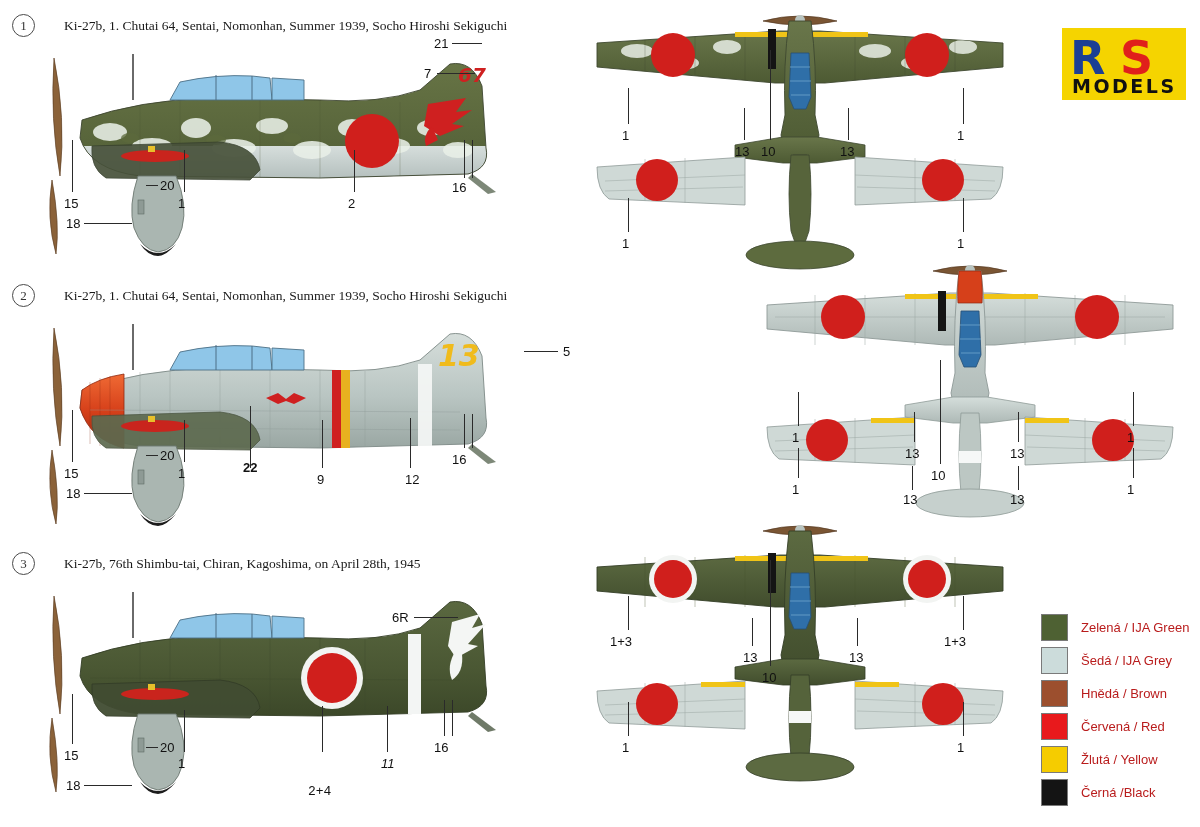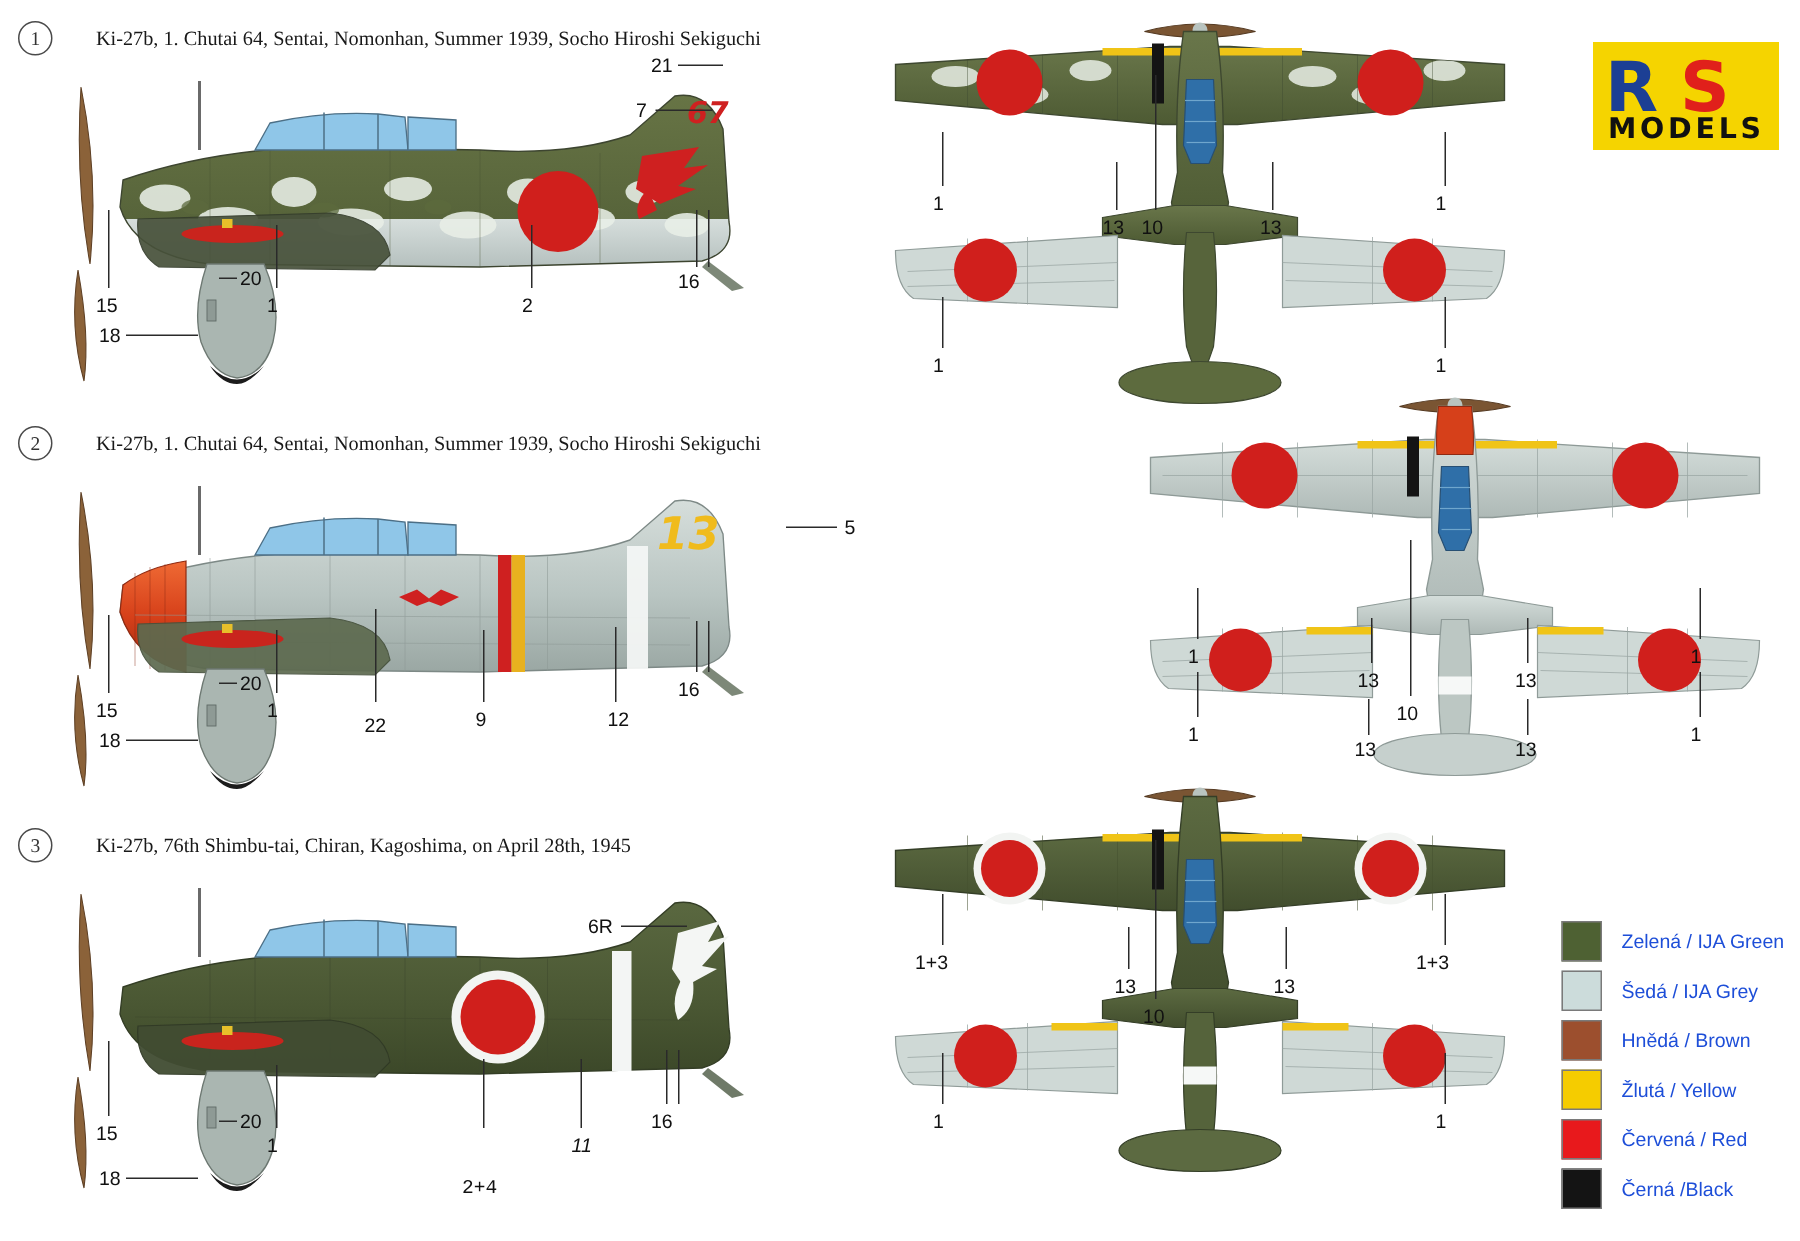--- a/index.html
+++ b/index.html
@@ -22,21 +22,21 @@
   .ldr.v{width:1px;}
 
   
   .view{position:absolute;font-style:italic;}
   svg{display:block;overflow:visible;}
 
   
   #legend{position:absolute;left:1041px;top:612px;width:150px;}
   .leg-row{display:flex;align-items:center;height:30px;margin-bottom:3px;}
   .leg-sw{width:25px;height:25px;border:1px solid #7a7a7a;flex:0 0 auto;}
-  .leg-tx{font-size:13px;margin-left:13px;color:#1d4ed8;white-space:nowrap;}
+  .leg-tx{font-size:13px;margin-left:13px;color:#b91c1c;white-space:nowrap;}
 
   
   #logo{position:absolute;left:1062px;top:28px;width:124px;height:72px;
         background:#f5d400;}
   #logo .lg-r{position:absolute;left:8px;top:3px;font-size:46px;font-weight:bold;
      color:#1c3f94;font-family:"DejaVu Sans",sans-serif;letter-spacing:-1px;}
   #logo .lg-s{position:absolute;left:58px;top:3px;font-size:46px;font-weight:bold;
      color:#e0201b;font-family:"DejaVu Sans",sans-serif;}
   #logo .lg-m{position:absolute;left:10px;top:47px;font-size:19px;font-weight:bold;
      color:#111;font-family:"DejaVu Sans",sans-serif;letter-spacing:2.5px;}
@@ -329,21 +329,21 @@
   <div class="lbl" style="left:563px;top:344px;">5</div>
   <div class="ldr h" style="left:524px;top:351px;width:34px;"></div>
   <div class="lbl" style="left:64px;top:466px;">15</div>
   <div class="ldr v" style="left:72px;top:410px;height:52px;"></div>
   <div class="lbl" style="left:66px;top:486px;">18</div>
   <div class="ldr h" style="left:84px;top:493px;width:48px;"></div>
   <div class="lbl" style="left:160px;top:448px;">20</div>
   <div class="ldr h" style="left:146px;top:455px;width:12px;"></div>
   <div class="lbl" style="left:178px;top:466px;">1</div>
   <div class="ldr v" style="left:184px;top:420px;height:42px;"></div>
-  <div class="lbl" style="left:243px;top:476px;">22</div>
+  <div class="lbl" style="left:243px;top:460px;font-weight:bold;">22</div>
   <div class="ldr v" style="left:250px;top:406px;height:62px;"></div>
   <div class="lbl" style="left:317px;top:472px;">9</div>
   <div class="ldr v" style="left:322px;top:420px;height:48px;"></div>
   <div class="lbl" style="left:405px;top:472px;">12</div>
   <div class="ldr v" style="left:410px;top:418px;height:50px;"></div>
   <div class="lbl" style="left:452px;top:452px;">16</div>
   <div class="ldr v" style="left:464px;top:414px;height:34px;"></div>
   <div class="ldr v" style="left:472px;top:414px;height:34px;"></div>
 
   <div class="view" style="left:755px;top:255px;">
@@ -597,26 +597,26 @@
     </div>
     <div class="leg-row">
       <div class="leg-sw" style="background:#ccdcdb;"></div>
       <div class="leg-tx">Šedá / IJA Grey</div>
     </div>
     <div class="leg-row">
       <div class="leg-sw" style="background:#9c4f2e;"></div>
       <div class="leg-tx">Hnědá / Brown</div>
     </div>
     <div class="leg-row">
+      <div class="leg-sw" style="background:#e8191c;"></div>
+      <div class="leg-tx">Červená / Red</div>
+    </div>
+    <div class="leg-row">
       <div class="leg-sw" style="background:#f5cc00;"></div>
       <div class="leg-tx">Žlutá / Yellow</div>
-    </div>
-    <div class="leg-row">
-      <div class="leg-sw" style="background:#e8191c;"></div>
-      <div class="leg-tx">Červená / Red</div>
     </div>
     <div class="leg-row">
       <div class="leg-sw" style="background:#141414;"></div>
       <div class="leg-tx">Černá /Black</div>
     </div>
   </div>
 
 </div>
 
 </body></html>

